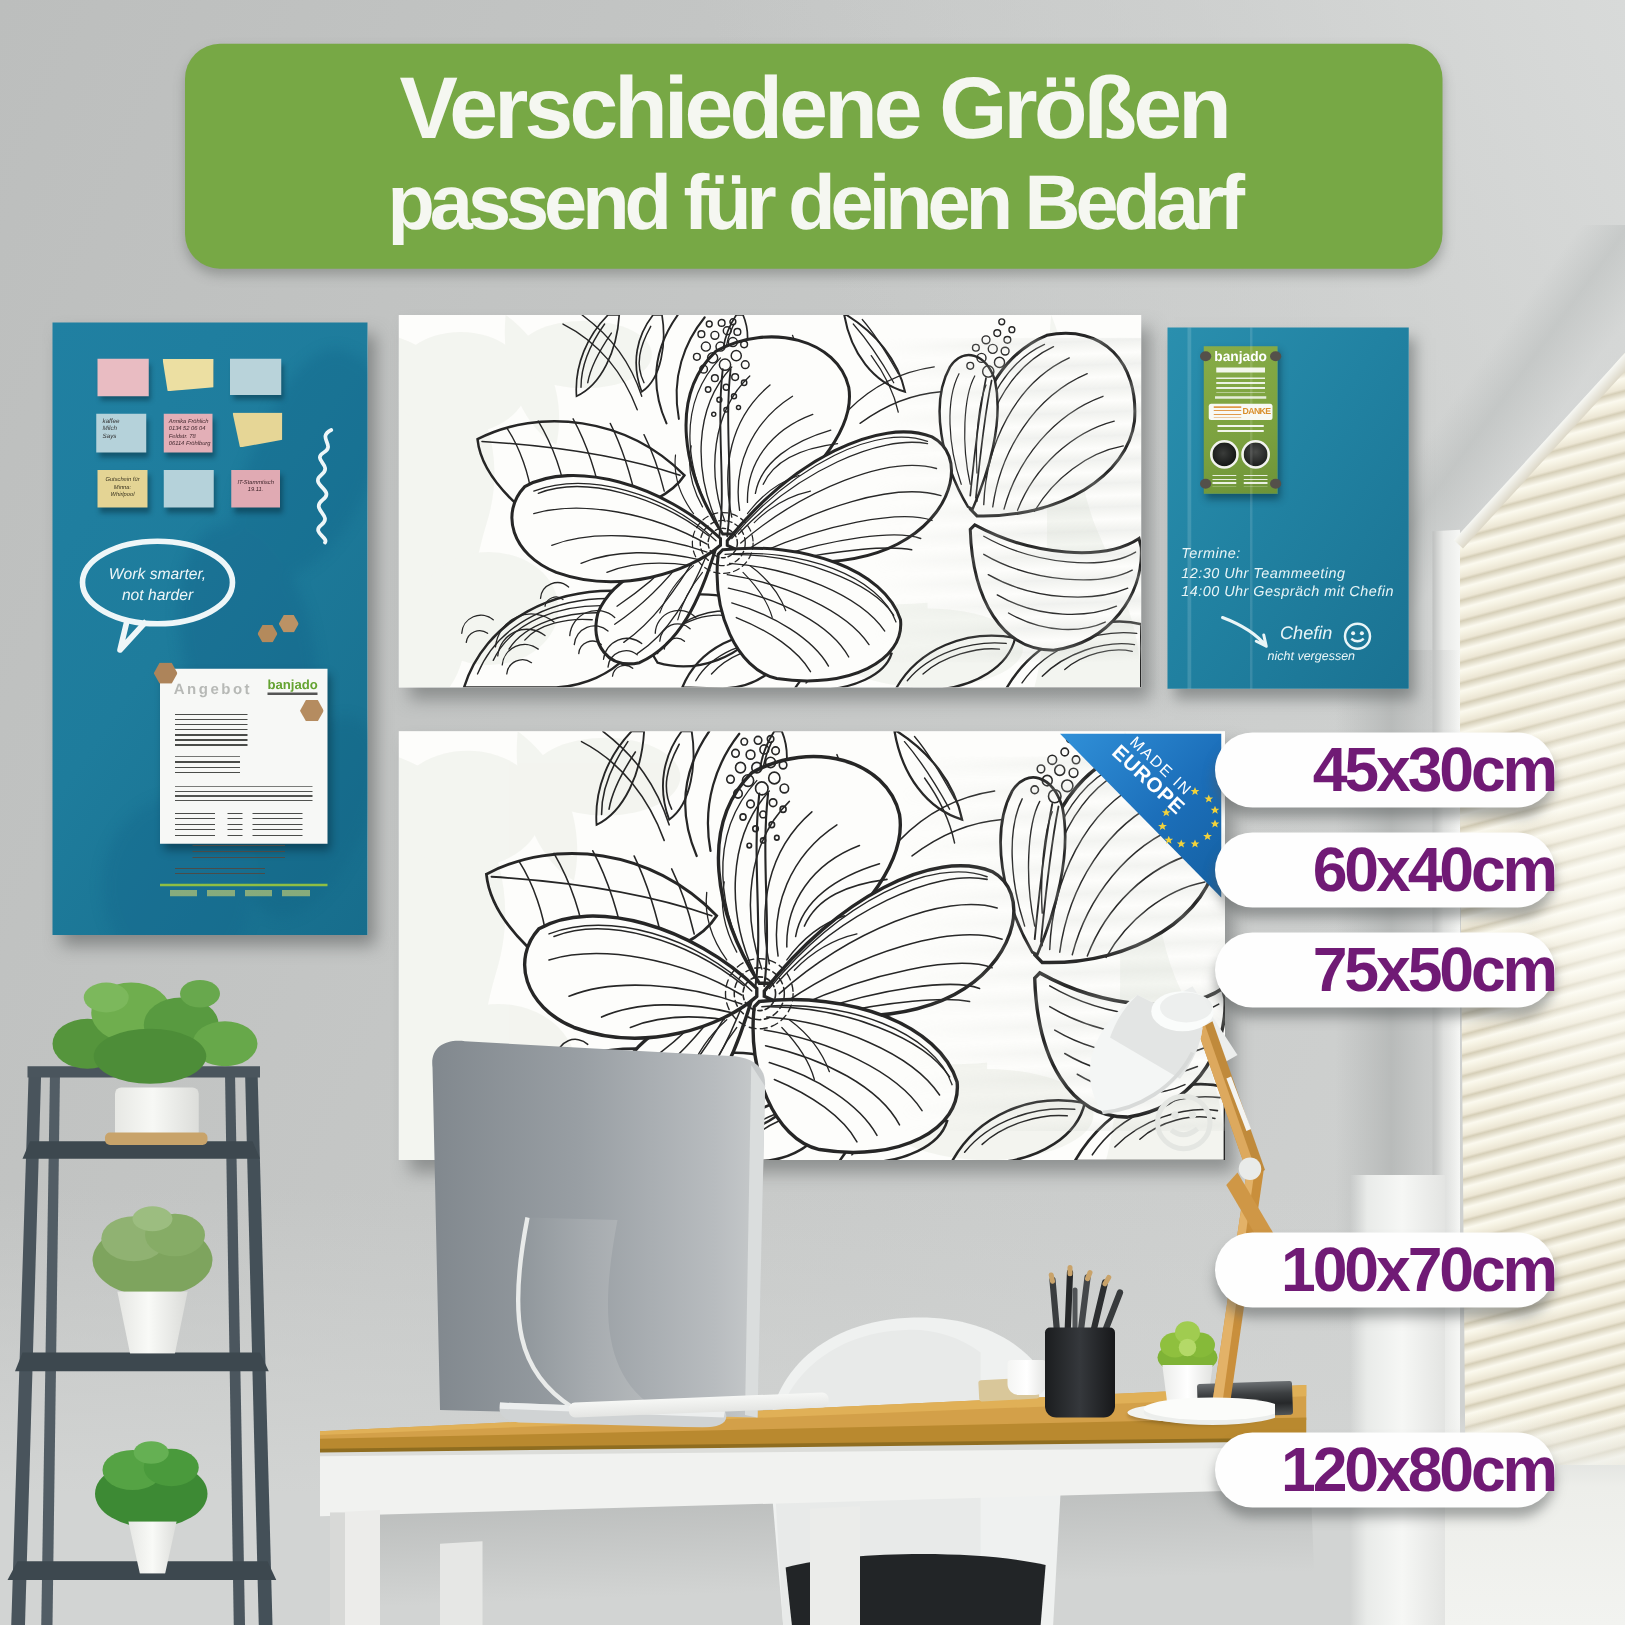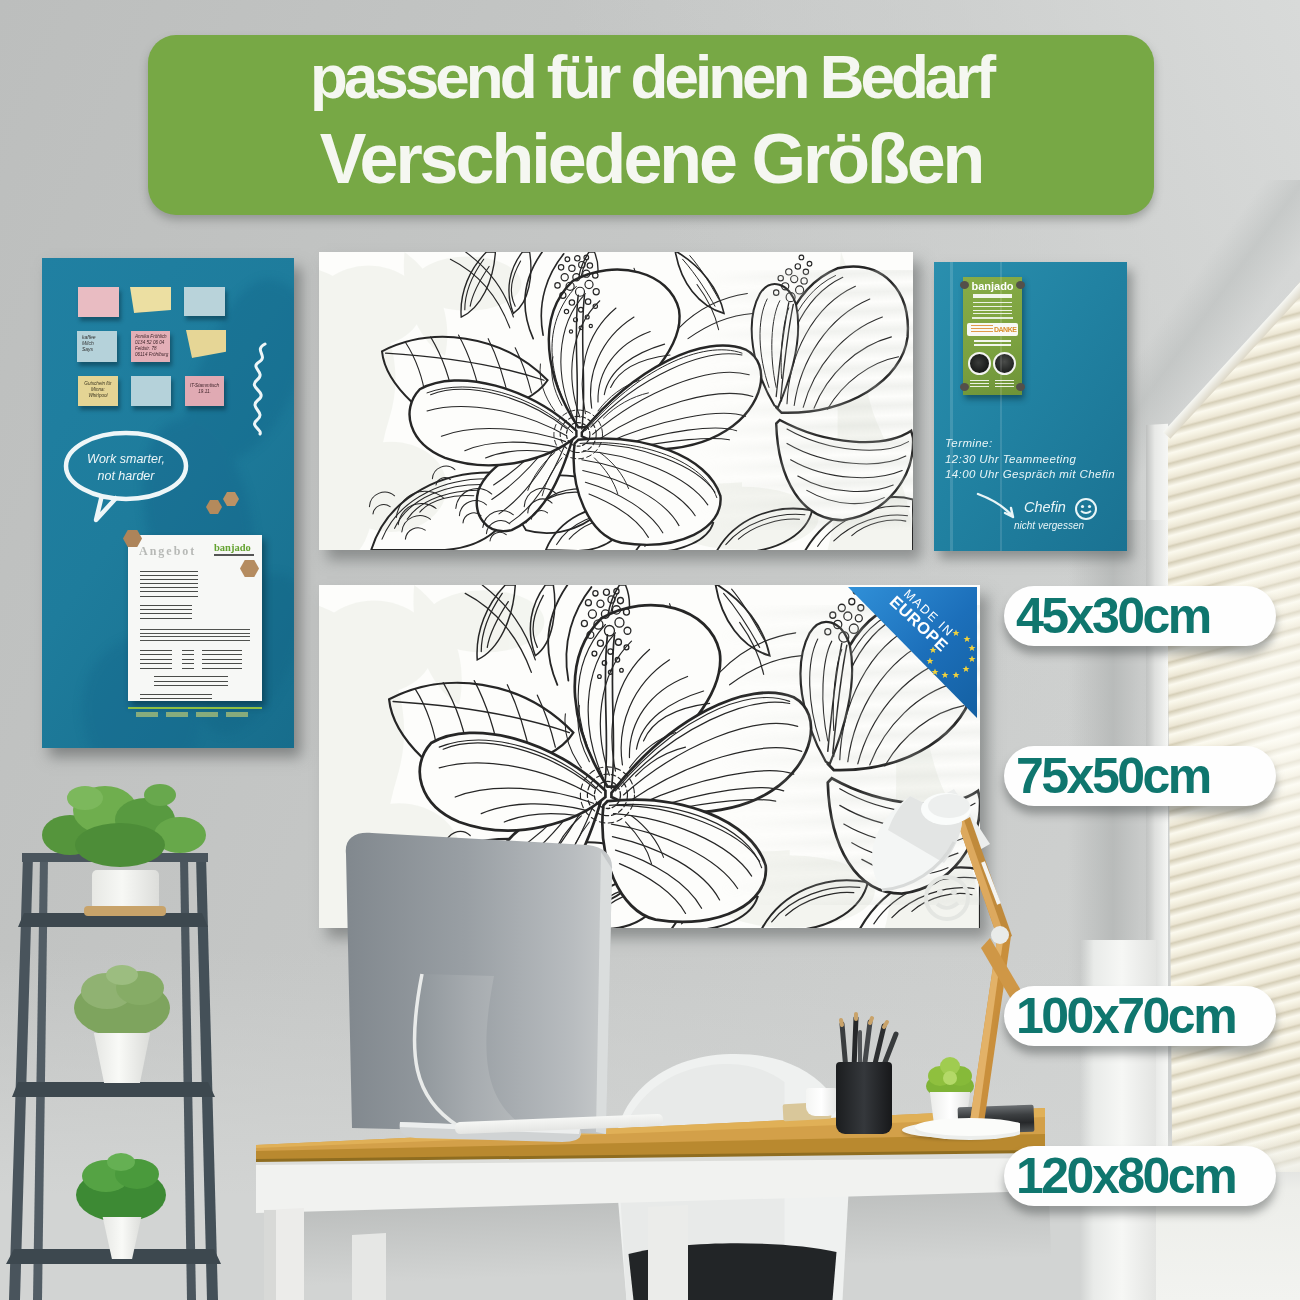--- a/index.html
+++ b/index.html
@@ -1,21 +1,21 @@
 <!DOCTYPE html>
 <html><head>
 <meta charset="utf-8">
 <style>
   html,body{margin:0;padding:0;}
   #page{position:relative;width:1300px;height:1300px;overflow:hidden;
     font-family:"Liberation Sans",sans-serif;background:#c7c9c8;}
   .abs{position:absolute;}
-  .pill{position:absolute;left:1004px;width:272px;height:60px;background:#fefefe;border-radius:30px;
-    box-shadow:0 8px 9px rgba(88,92,92,.5);text-align:left;line-height:61px;font-weight:bold;
-    font-size:50px;color:#0f766e;letter-spacing:-2.5px;text-indent:12px;}
+  .pill{position:absolute;left:972px;width:272px;height:60px;background:#fefefe;border-radius:30px;
+    box-shadow:0 8px 9px rgba(88,92,92,.5);text-align:right;line-height:61px;font-weight:bold;
+    font-size:50px;color:#701a75;letter-spacing:-2.5px;text-indent:12px;}
 </style>
 </head>
 <body>
 <div id="page">
 
   <div class="abs" style="left:0;top:0;width:1300px;height:1300px;
     background:linear-gradient(113deg,#bcbebd 0%,#c5c7c6 40%,#c9cbca 60%,#cfd1d0 85%);"></div>
 
   <div class="abs" style="left:0px;top:0;width:1300px;height:760px;
     background:linear-gradient(245deg,#d8dad9 0%,rgba(210,212,211,.55) 22%,rgba(204,206,205,0) 45%);"></div>
@@ -86,21 +86,21 @@
       <ellipse cx="70" cy="40" rx="60" ry="33" fill="none" stroke="#eef6f8" stroke-width="4.5"></ellipse>
       <path d="M46,69 L40,94 L61,71" fill="none" stroke="#eef6f8" stroke-width="4.5" stroke-linejoin="round"></path>
       <text x="70" y="37" font-size="12.5" fill="#eef6f8" text-anchor="middle" font-style="italic">Work smarter,</text>
       <text x="70" y="54" font-size="12.5" fill="#eef6f8" text-anchor="middle" font-style="italic">not harder</text>
     </svg>
 
     <div class="abs" style="left:164px;top:242px;width:16px;height:14px;background:#b48a5c;clip-path:polygon(25% 0,75% 0,100% 50%,75% 100%,25% 100%,0 50%);"></div>
 
     <div class="abs" style="left:181px;top:234px;width:16px;height:14px;background:#bb9265;clip-path:polygon(25% 0,75% 0,100% 50%,75% 100%,25% 100%,0 50%);"></div>
 
-    <div class="abs" style="left:86px;top:277px;width:134px;height:166px;background:#f7f8f6;box-shadow:3px 5px 7px rgba(0,25,35,.45);font-family:Liberation Serif, serif;">
+    <div class="abs" style="left:86px;top:277px;width:134px;height:140px;background:#f7f8f6;box-shadow:3px 5px 7px rgba(0,25,35,.45);">
       <div class="abs" style="left:11px;top:9px;font-size:12px;color:#b7b9b6;font-weight:bold;letter-spacing:2px;">Angebot</div>
       <div class="abs" style="left:86px;top:7px;font-size:10.5px;color:#64a331;font-weight:bold;">banjado</div>
       <div class="abs" style="left:86px;top:19px;width:40px;height:1.5px;background:#555;"></div>
       <div class="abs" style="left:12px;top:36px;width:58px;height:26px;background:repeating-linear-gradient(180deg,#4a4c49 0,#4a4c49 1px,transparent 1px,transparent 4.1px);"></div>
       <div class="abs" style="left:12px;top:70px;width:52px;height:16px;background:repeating-linear-gradient(180deg,#4a4c49 0,#4a4c49 1px,transparent 1px,transparent 4.2px);"></div>
       <div class="abs" style="left:12px;top:94px;width:110px;height:13px;background:repeating-linear-gradient(180deg,#515350 0,#515350 1px,transparent 1px,transparent 3.7px);"></div>
       <div class="abs" style="left:12px;top:115px;width:102px;height:20px;background:repeating-linear-gradient(180deg,#4a4c49 0,#4a4c49 1px,transparent 1px,transparent 4.4px);"></div>
       <div class="abs" style="left:44px;top:115px;width:10px;height:20px;background:#f7f8f6;"></div>
       <div class="abs" style="left:66px;top:115px;width:8px;height:20px;background:#f7f8f6;"></div>
       <div class="abs" style="left:26px;top:141px;width:74px;height:13px;background:repeating-linear-gradient(180deg,#4a4c49 0,#4a4c49 1px,transparent 1px,transparent 4.6px);"></div>
@@ -531,27 +531,28 @@
 
   <svg class="abs" style="left:922px;top:872px;width:50px;height:52px;" viewBox="0 0 50 52">
     <circle cx="25" cy="26" r="21" fill="none" stroke="#e4e6e2" stroke-width="4"></circle>
     <circle cx="18" cy="20" r="3" fill="#e4e6e2"></circle>
       <circle cx="32" cy="20" r="3" fill="#e4e6e2"></circle>
     <path d="M15,32 Q25,40 36,31" fill="none" stroke="#e4e6e2" stroke-width="4"></path>
   </svg>
 
   <div class="abs" style="left:148px;top:35px;width:1006px;height:180px;background:#77a845;border-radius:28px;box-shadow:0 5px 9px rgba(98,102,98,.45);text-align:center;color:#f5f7f1;">
 
+    <div style="font-weight:bold;font-size:70px;line-height:70px;margin-top:16px;letter-spacing:-3px;">Verschiedene Größen</div>
+
     <div style="font-weight:bold;font-size:62px;line-height:62px;margin-top:11px;letter-spacing:-4px;">passend für deinen Bedarf</div>
-
-    <div style="font-weight:bold;font-size:70px;line-height:70px;margin-top:16px;letter-spacing:-3px;">Verschiedene Größen</div>
   </div>
 
   <div class="pill" style="top:586px;">45x30cm</div>
 
+  <div class="pill" style="top:666px;">60x40cm</div>
 
   <div class="pill" style="top:746px;">75x50cm</div>
 
 
 
   <div class="pill" style="top:986px;">100x70cm</div>
 
 
   <div class="pill" style="top:1146px;">120x80cm</div>
 

